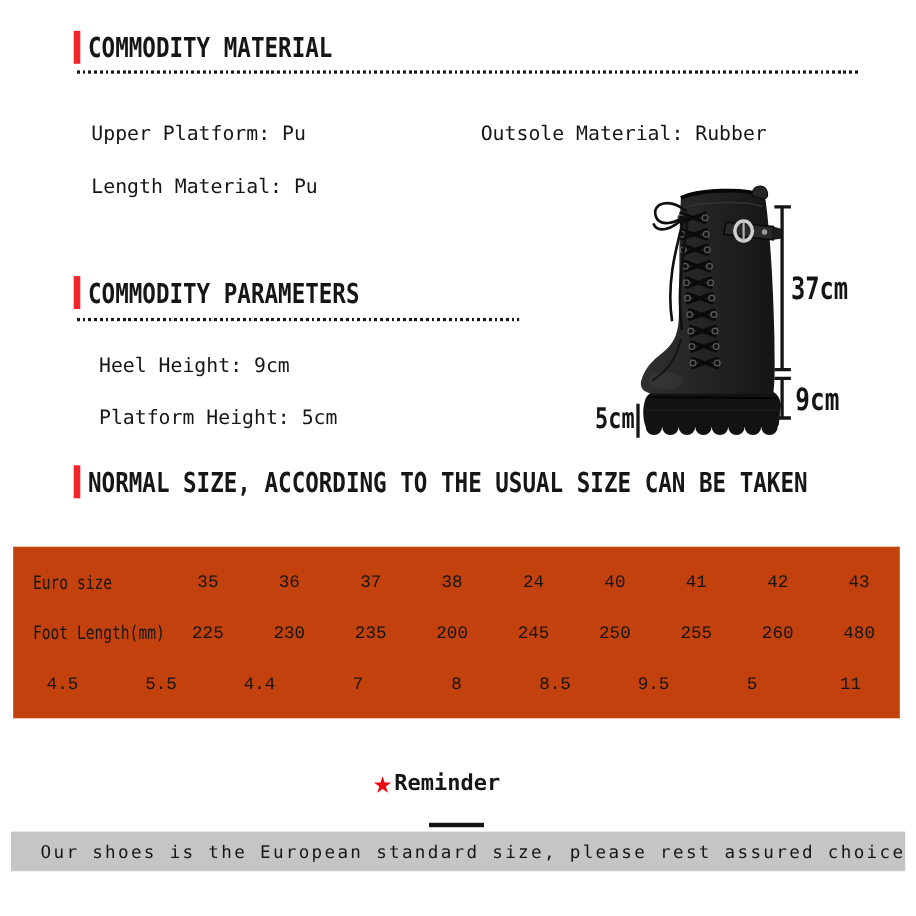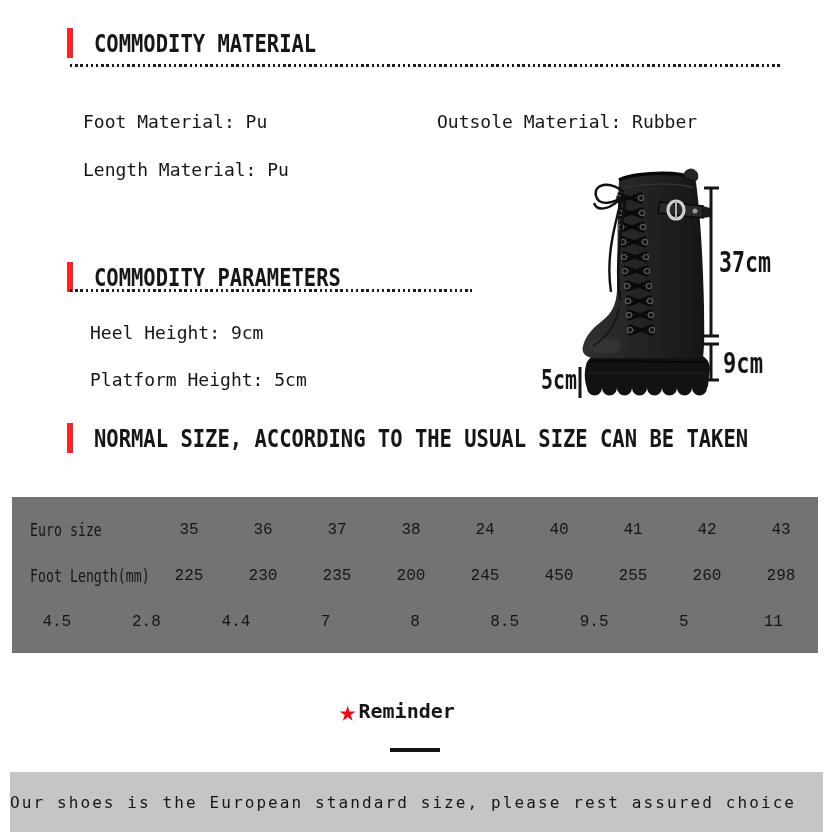--- a/index.html
+++ b/index.html
@@ -1,55 +1,55 @@
 <!DOCTYPE html>
 <html><head>
 <meta charset="utf-8">
 <style>
   html,body{margin:0;padding:0;width:833px;height:833px;background:#ffffff;
     font-family:"DejaVu Sans Mono","Liberation Mono",monospace;color:#161616;
     position:relative;overflow:hidden;}
   .abs{position:absolute;}
-  .sec-head{display:flex;align-items:center;gap:21px;height:32px;}
+  .sec-head{display:flex;align-items:center;gap:7px;height:32px;}
   .sec-bar{width:6px;height:30px;background:#f0262b;flex:0 0 6px;}
   .sec-title{font-size:25px;font-weight:bold;white-space:nowrap;
     transform:scaleX(0.82);transform-origin:left center;letter-spacing:0;}
   .dots{height:3px;background:repeating-linear-gradient(90deg,#1c1c1c 0 2.5px,transparent 2.5px 5.2px);}
   .body-line{font-size:18px;white-space:nowrap;}
-  .size-table{left:12px;top:497px;width:806px;height:156px;background:#737373;
+  .size-table{left:12px;top:497px;width:806px;height:156px;background:#c2410c;
     box-sizing:border-box;padding-top:10px;}
   .trow{display:flex;height:46px;align-items:center;}
   .tlabel{width:140px;padding-left:18px;box-sizing:border-box;font-size:17px;white-space:nowrap;}
   .tlabel .cond{display:inline-block;transform:scaleX(0.78);transform-origin:left center;}
   .trow.big .tlabel{font-size:19px;}
   .trow.big .tlabel .cond{transform:scaleX(0.82);}
   .tcell{flex:1;text-align:center;font-size:16px;font-family:Liberation Mono, monospace;}
   .reminder{left:339px;top:695px;height:32px;display:flex;align-items:center;}
   .star{color:#ec0a12;font-size:29px;line-height:29px;margin-right:2px;}
   .reminder-label{font-size:20px;font-weight:bold;}
   .divider{left:390px;top:748px;width:50px;height:4px;background:#141414;}
-  .footer{left:10px;top:772px;width:813px;height:60px;background:#c5c5c5;
-    display:flex;align-items:center;justify-content:flex-start;}
+  .footer{left:10px;top:756px;width:813px;height:36px;background:#c5c5c5;
+    display:flex;align-items:center;justify-content:flex-end;}
   .footer-text{font-size:16px;letter-spacing:2.1px;white-space:nowrap;}
   svg text{font-family:"DejaVu Sans Mono","Liberation Mono",monospace;font-weight:bold;fill:#141414;}
 </style>
 </head>
 <body>
 
 <div class="abs sec-head" style="left:67px;top:27px;">
   <div class="sec-bar"></div>
   <div class="sec-title">COMMODITY MATERIAL</div>
 </div>
 <div class="abs dots" style="left:70px;top:64px;width:712px;"></div>
 
-<div class="abs body-line" style="left:83px;top:111px;">Foot Material: Pu</div>
+<div class="abs body-line" style="left:83px;top:111px;">Upper Platform: Pu</div>
 <div class="abs body-line" style="left:437px;top:111px;">Outsole Material: Rubber</div>
 <div class="abs body-line" style="left:83px;top:159px;">Length Material: Pu</div>
 
-<div class="abs sec-head" style="left:67px;top:250px;margin-top:11px;">
+<div class="abs sec-head" style="left:67px;top:250px;">
   <div class="sec-bar"></div>
   <div class="sec-title">COMMODITY PARAMETERS</div>
 </div>
 <div class="abs dots" style="left:70px;top:289px;width:402px;"></div>
 
 <div class="abs body-line" style="left:90px;top:322px;">Heel Height: 9cm</div>
 <div class="abs body-line" style="left:90px;top:369px;text-align:right;">Platform Height: 5cm</div>
 
 <svg class="abs" style="left:535px;top:158px;" width="290" height="250" viewBox="0 0 290 250">
   <defs>
@@ -174,28 +174,28 @@
     <div class="tcell">42</div>
     <div class="tcell">43</div>
   </div>
   <div class="trow">
     <div class="tlabel"><span class="cond">Foot Length(mm)</span></div>
     <div class="tcell">225</div>
     <div class="tcell">230</div>
     <div class="tcell">235</div>
     <div class="tcell">200</div>
     <div class="tcell">245</div>
-    <div class="tcell">450</div>
+    <div class="tcell">250</div>
     <div class="tcell">255</div>
     <div class="tcell">260</div>
-    <div class="tcell">298</div>
+    <div class="tcell">480</div>
   </div>
   <div class="trow big">
     <div class="tcell">4.5</div>
-    <div class="tcell">2.8</div>
+    <div class="tcell">5.5</div>
     <div class="tcell">4.4</div>
     <div class="tcell">7</div>
     <div class="tcell">8</div>
     <div class="tcell">8.5</div>
     <div class="tcell">9.5</div>
     <div class="tcell">5</div>
     <div class="tcell">11</div>
   </div>
 </div>
 

